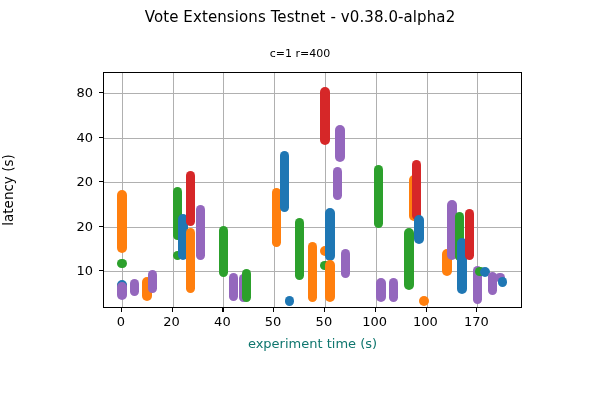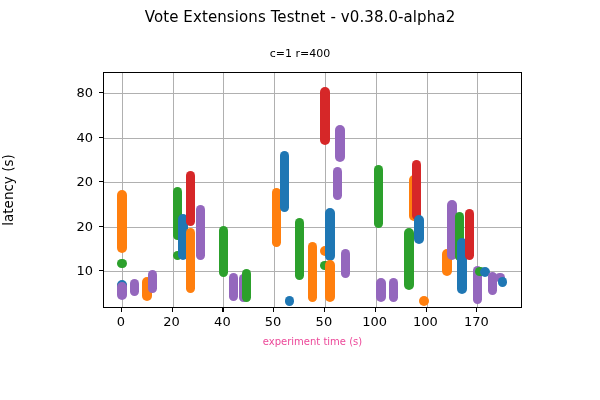--- a/index.html
+++ b/index.html
@@ -110,22 +110,22 @@
     transform: rotate(-90deg) translate(-50%, 0);
     transform-origin: left top;
     white-space: nowrap;
   }
   #xlabel {
     position: absolute;
     left: 103px;
     width: 419px;
     top: 336px;
     text-align: center;
-    font-size: 10px;
-    color: #ec4899;
+    font-size: 13px;
+    color: #0f766e;
   }
 </style>
 </head>
 <body>
 
 <div id="figure">
 
   <div class="suptitle">Vote Extensions Testnet - v0.38.0-alpha2</div>
   <div class="axtitle">c=1 r=400</div>
 

